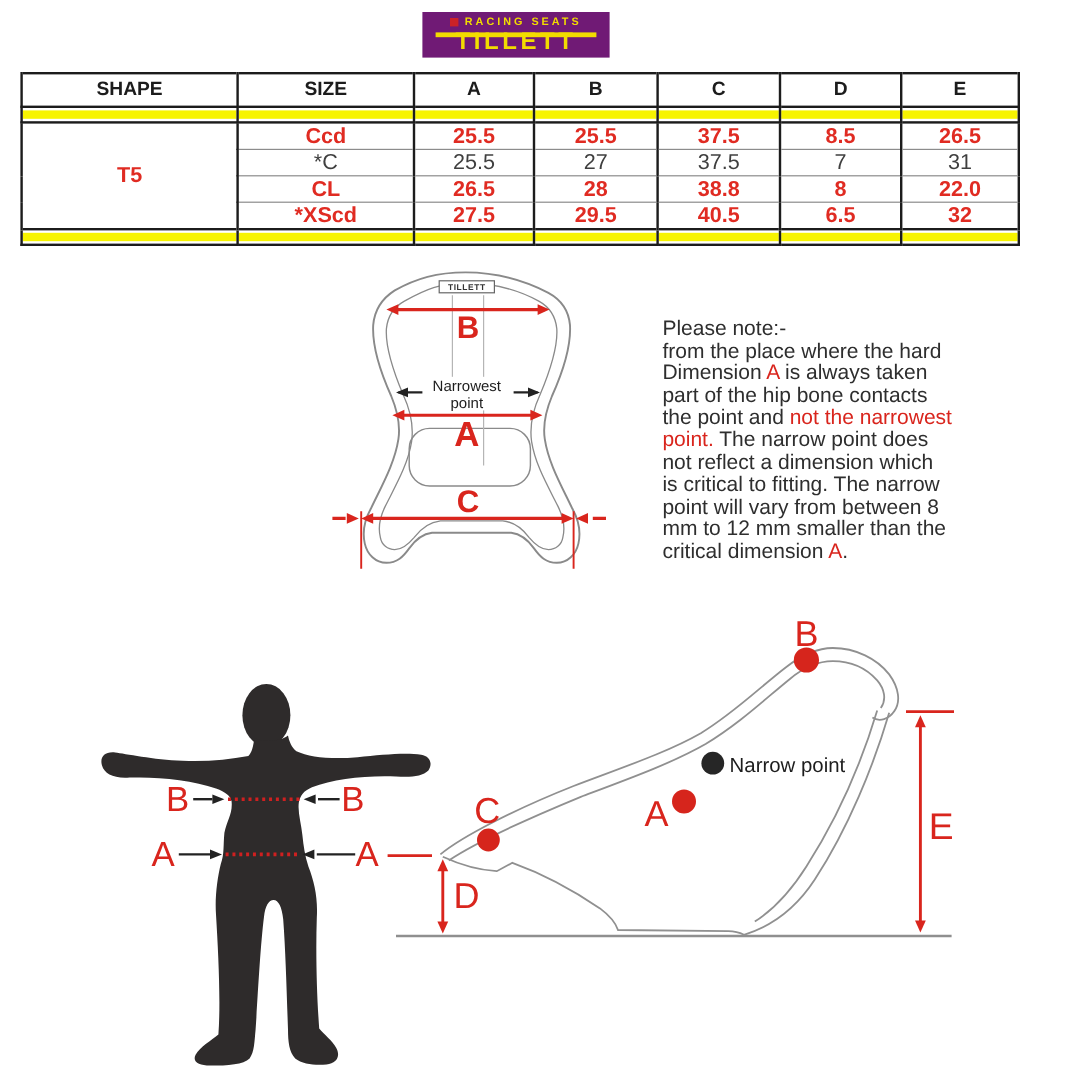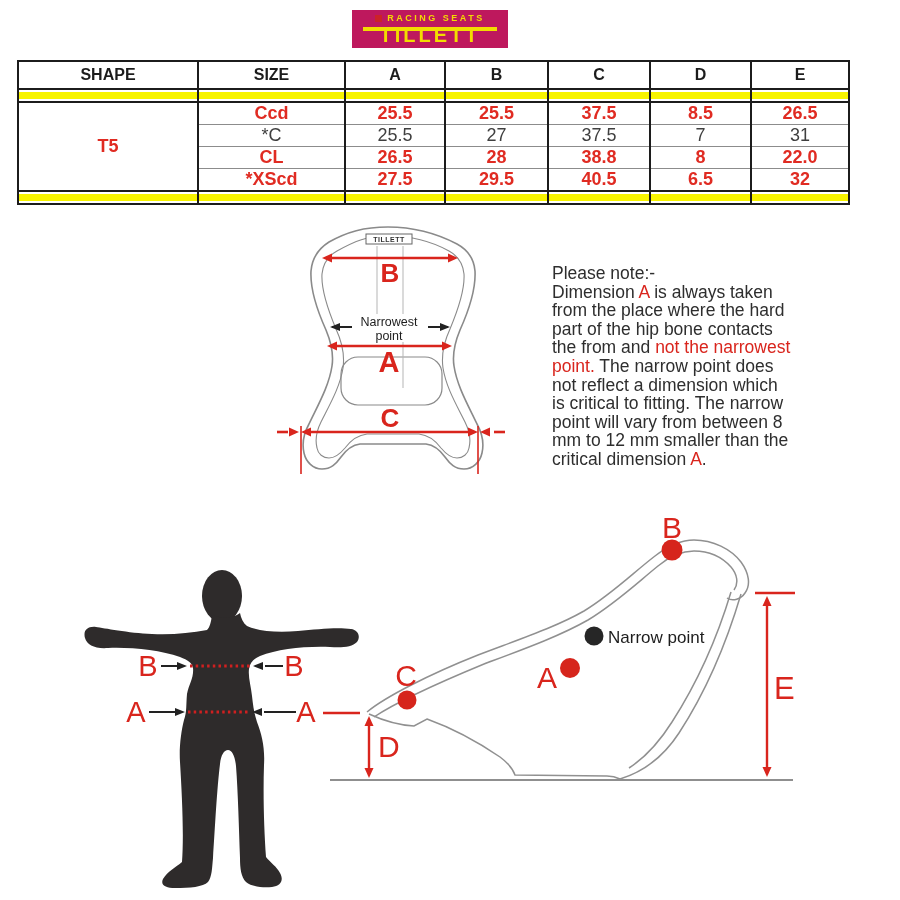--- a/index.html
+++ b/index.html
@@ -2,21 +2,21 @@
 <html><head>
 <meta charset="utf-8">
 <style>
   html,body { margin:0; padding:0; background:#ffffff; }
   .page {
     position:relative; width:900px; height:900px; background:#ffffff;
     font-family:"Liberation Sans", sans-serif; overflow:hidden;
   }
 
   
-  .logo { position:absolute; left:352px; top:10px; width:156px; height:38px; background:#be185d; }
+  .logo { position:absolute; left:352px; top:10px; width:156px; height:38px; background:#701a75; }
   .logo-top { display:flex; justify-content:center; align-items:center; gap:5px; margin-top:3px; }
   .logo-sq { width:7px; height:7px; background:#cc2228; }
   .logo-tag { color:#f2dc00; font-size:9px; font-weight:bold; letter-spacing:2.5px; }
   .logo-brandwrap { position:relative; height:24px; }
   .logo-bar { position:absolute; left:11px; right:11px; top:4px; height:4px; background:#f2dc00; }
   .logo-brand { position:absolute; left:0; right:0; top:1px; text-align:center; color:#f2dc00;
                 font-size:20px; font-weight:bold; letter-spacing:3px; }
 
   
   table.size { position:absolute; left:17px; top:60px; width:831px; border-collapse:collapse;
@@ -214,24 +214,24 @@
       <line x1="277" y1="432" x2="288" y2="432" stroke-width="2.6"></line>
       <polygon points="299,432 289,427.5 289,436.5" stroke="none"></polygon>
       <line x1="505" y1="432" x2="494" y2="432" stroke-width="2.6"></line>
       <polygon points="480,432 490,427.5 490,436.5" stroke="none"></polygon>
     </g>
     <text x="390" y="427" font-size="26" font-weight="bold" fill="#d9251d" text-anchor="middle">C</text>
   </svg>
 
   <div class="note">
     <div class="nline"><span>Please note:-</span><span class="red"></span><span></span></div>
+    <div class="nline"><span>from the place where the hard</span><span class="red"></span><span></span></div>
     <div class="nline"><span>Dimension </span><span class="red">A</span><span> is always taken</span></div>
-    <div class="nline"><span>from the place where the hard</span><span class="red"></span><span></span></div>
     <div class="nline"><span>part of the hip bone contacts</span><span class="red"></span><span></span></div>
-    <div class="nline"><span>the from and </span><span class="red">not the narrowest</span><span></span></div>
+    <div class="nline"><span>the point and </span><span class="red">not the narrowest</span><span></span></div>
     <div class="nline"><span></span><span class="red">point.</span><span> The narrow point does</span></div>
     <div class="nline"><span>not reflect a dimension which</span><span class="red"></span><span></span></div>
     <div class="nline"><span>is critical to fitting. The narrow</span><span class="red"></span><span></span></div>
     <div class="nline"><span>point will vary from between 8</span><span class="red"></span><span></span></div>
     <div class="nline"><span>mm to 12 mm smaller than the</span><span class="red"></span><span></span></div>
     <div class="nline"><span>critical dimension </span><span class="red">A</span><span>.</span></div>
   </div>
 
   <svg class="bottom-svg" width="760" height="400" viewBox="60 500 760 400">
 

